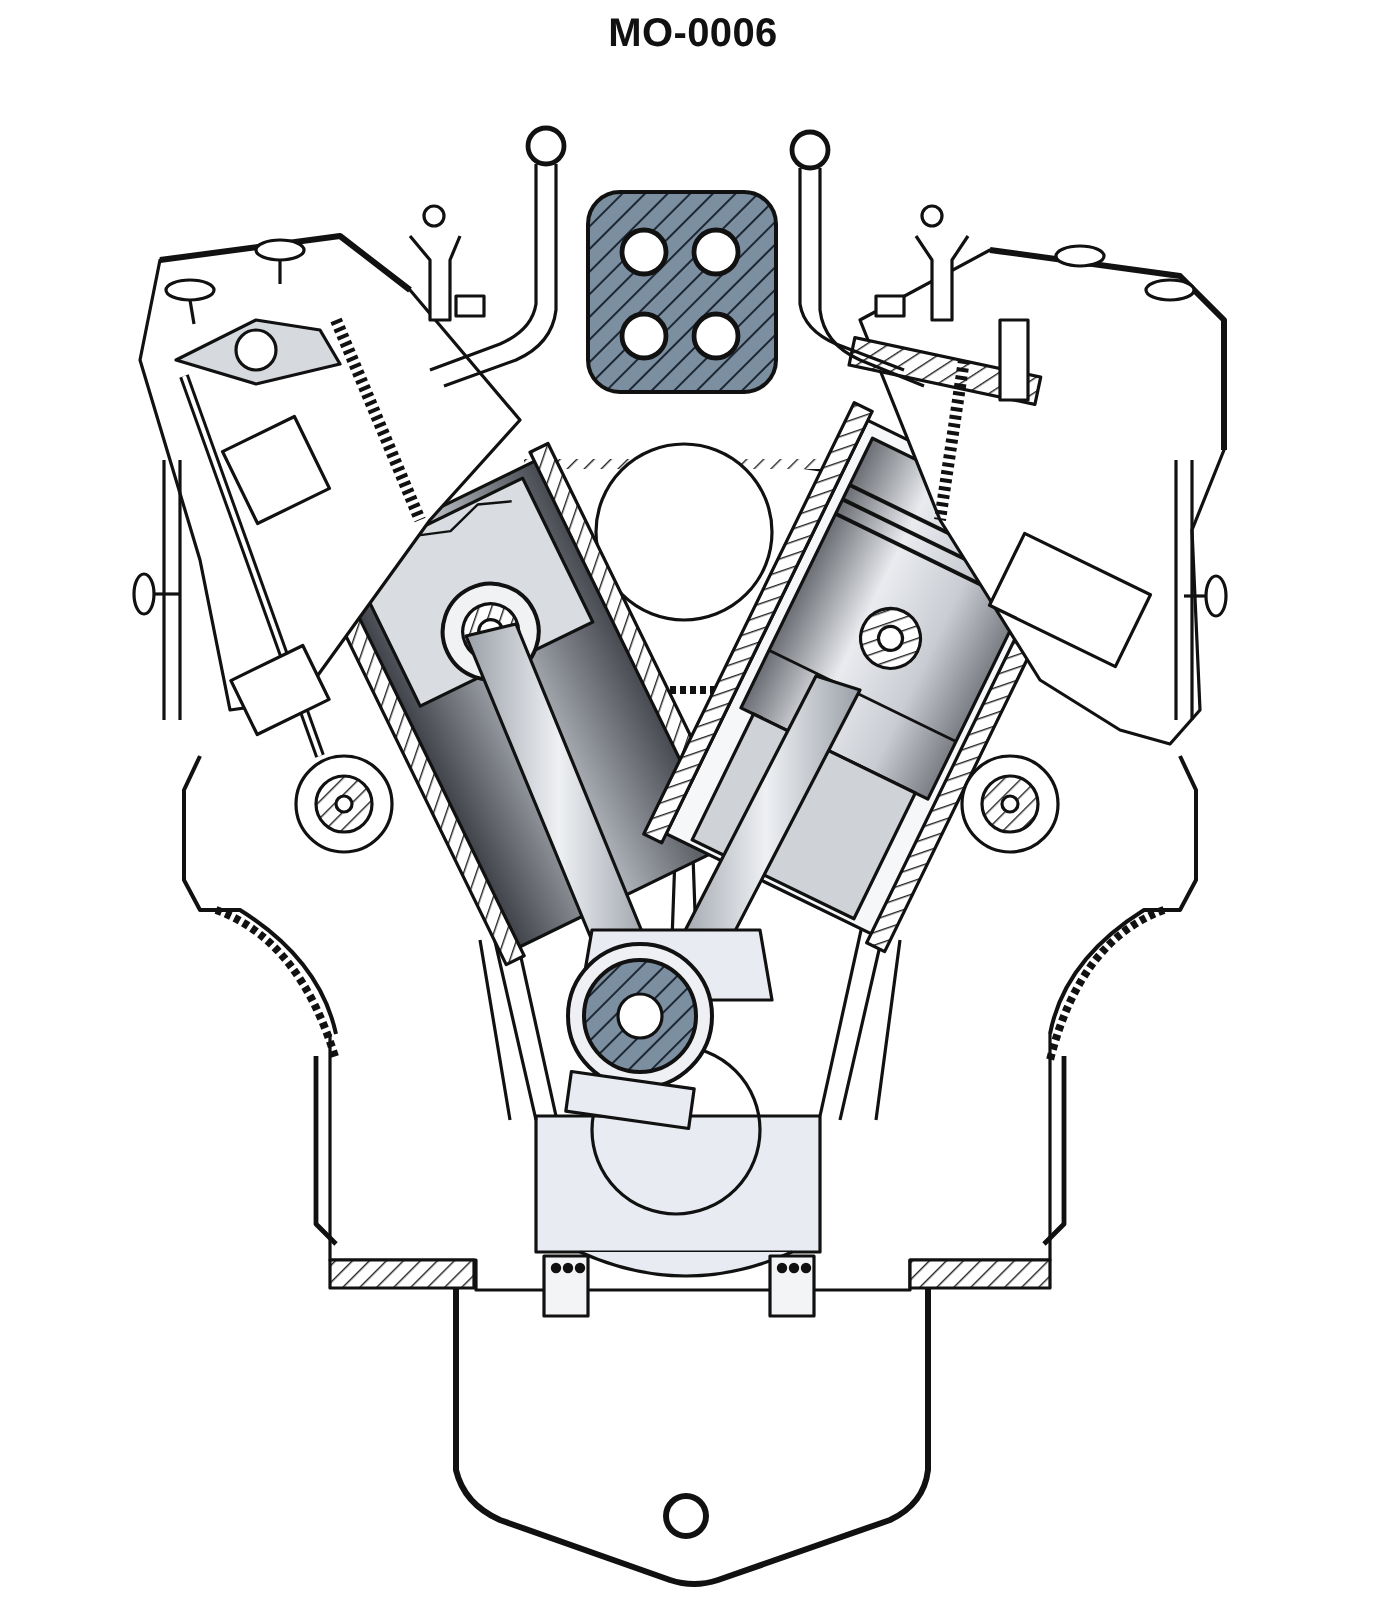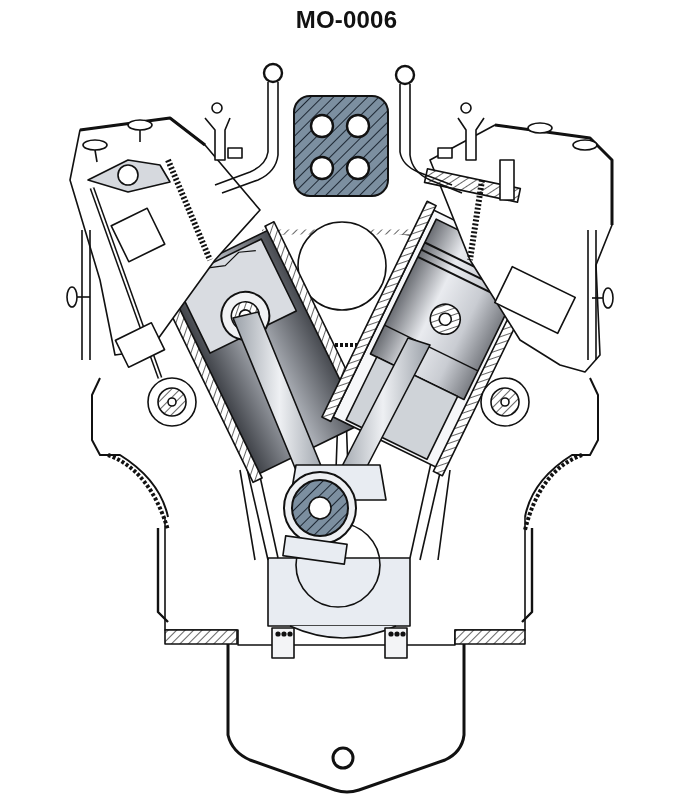--- a/index.html
+++ b/index.html
@@ -1,17 +1,17 @@
 <!DOCTYPE html>
 <html><head>
 <meta charset="utf-8">
 <style>
   html, body { margin: 0; padding: 0; background: #ffffff; }
   body { width: 693px; height: 800px; position: relative; overflow: hidden; font-family: "Liberation Sans", sans-serif; }
-  .title { position: absolute; left: 0; top: 6px; width: 693px; text-align: center; font-weight: bold; font-size: 24px; color: #111; letter-spacing: 0.2px; }
+  .title { position: absolute; left: 0; top: 6px; width: 693px; text-align: center; font-weight: bold; font-size: 20px; color: #111; letter-spacing: 0.2px; }
   svg.drawing { position: absolute; left: 0; top: 0; }
 </style>
 </head>
 <body>
 
 <div class="title">MO-0006</div>
 
 <svg class="drawing" width="693" height="800" viewBox="0 0 693 800" xmlns="http://www.w3.org/2000/svg">
   <defs>
     <pattern id="hatch" patternUnits="userSpaceOnUse" width="8" height="8" patternTransform="rotate(45)">

